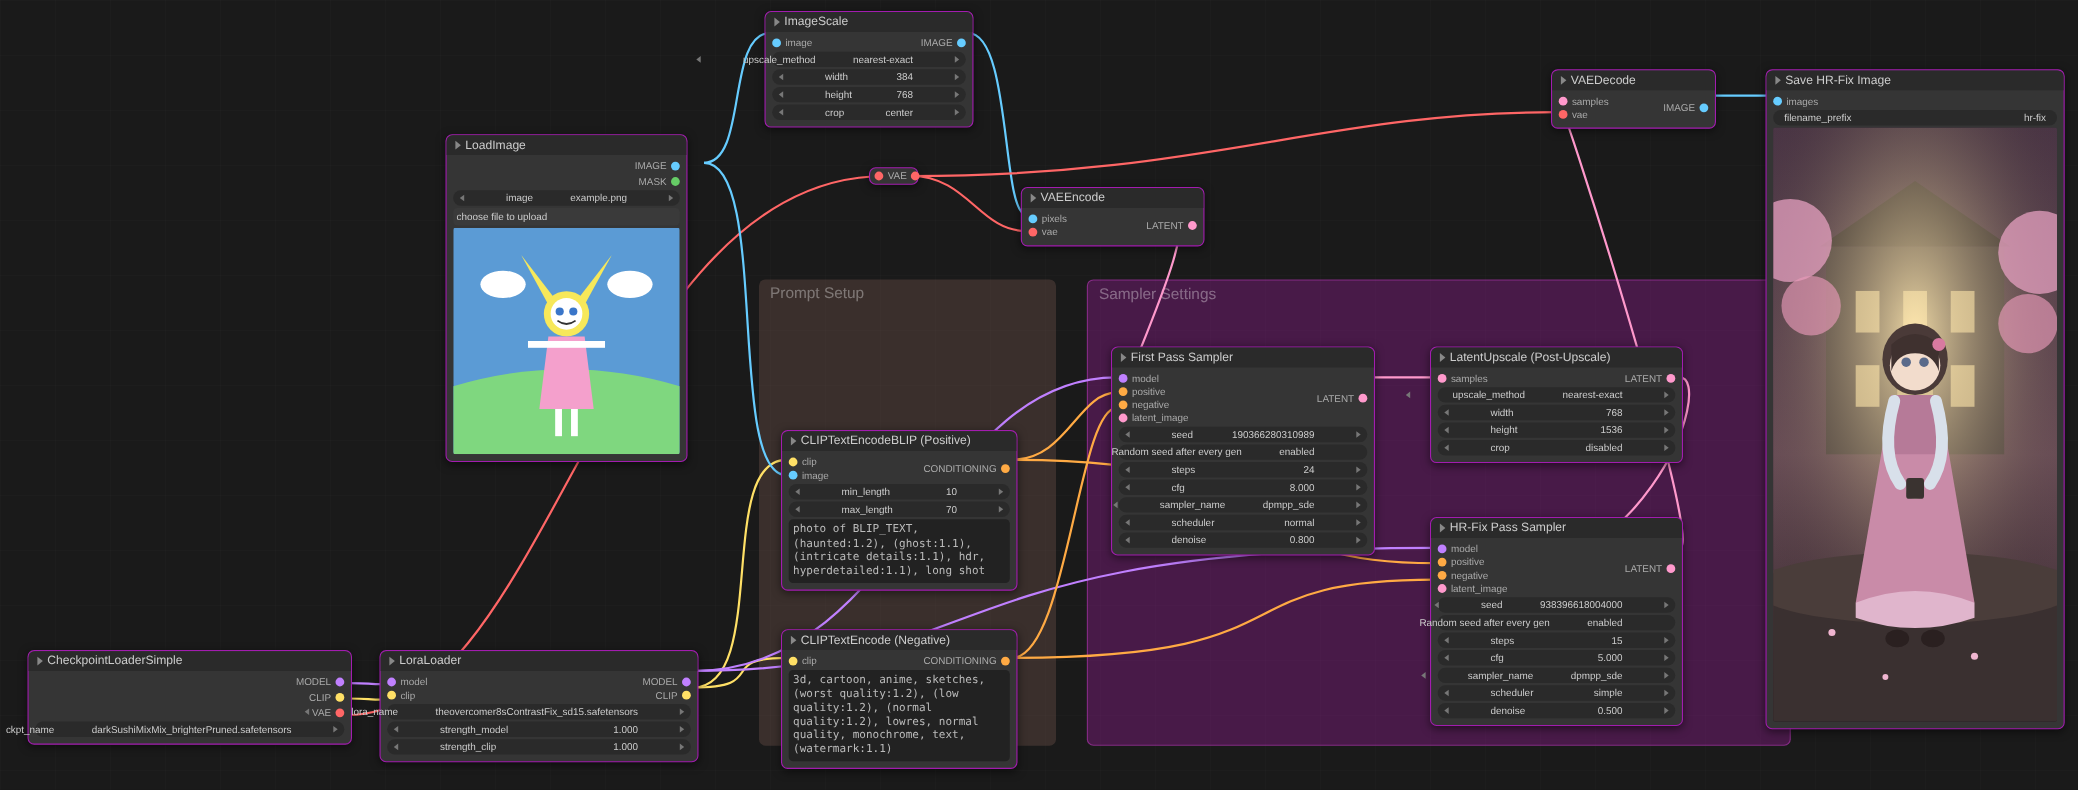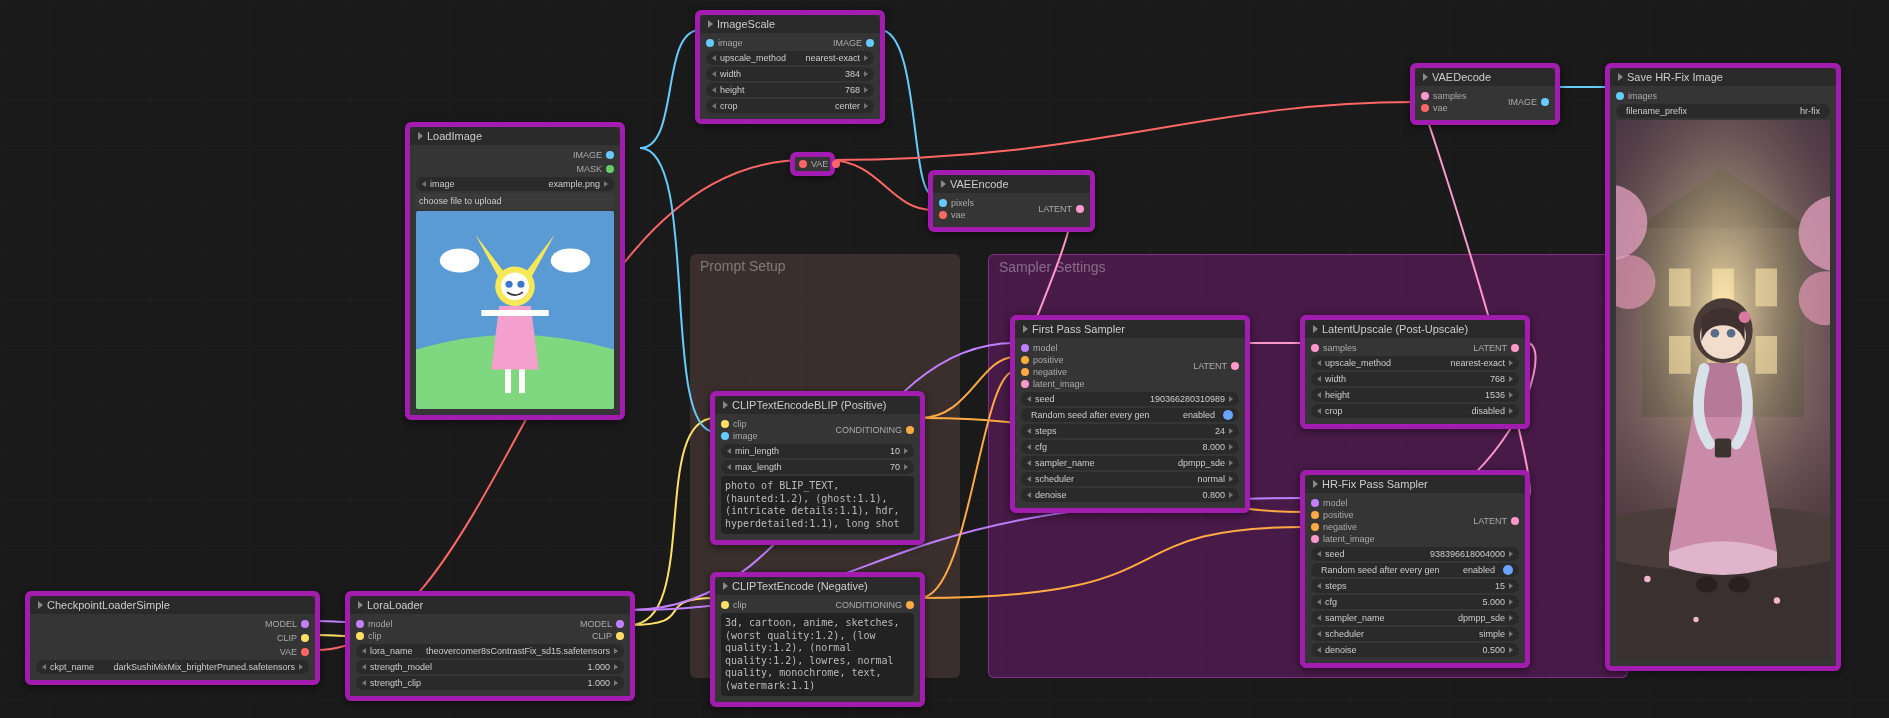--- a/index.html
+++ b/index.html
@@ -14,21 +14,21 @@
   color: #aaa;
   width: 1889px;
   height: 718px;
   position: relative;
   overflow: hidden;
 }
 svg.wires { position:absolute; top:0; left:0; width:1889px; height:718px; pointer-events:none; z-index:1; }
 .node {
   position: absolute;
   background: #353535;
-  border: 5px solid #a21caf;
+  border: 1px solid #a21caf;
   border-radius: 6px;
   box-shadow: 0 2px 8px rgba(0,0,0,0.5);
   z-index: 2;
 }
 .node-header {
   background: #2a2a2a;
   padding: 3px 8px;
   border-radius: 6px 6px 0 0;
   font-size: 11px;
   color: #ccc;
@@ -52,20 +52,21 @@
 .widget {
   background: #2a2a2a;
   border-radius: 10px;
   padding: 2px 6px;
   display:flex;
   justify-content:flex-end;
   align-items:center;
   font-size:9px;
   color:#ccc;
   min-height:14px;
+  gap:34px;
 }
 .widget .arrow-l, .widget .arrow-r { width:0;height:0;border-top:3px solid transparent;border-bottom:3px solid transparent; }
 .widget .arrow-l { border-right:4px solid #777; }
 .widget .arrow-r { border-left:4px solid #777; }
 .widget .label { flex:0 0 auto; margin-right:auto; padding-left:4px;}
 .widget .value { flex:0 0 auto; margin-left:auto; padding-right:4px;}
 .widget.toggle { }
 .widget.toggle .dot { width:10px;height:10px;border-radius:50%;background:#6aa3ff;margin-left:4px; }
 .textarea {
   background:#222; border-radius:4px; padding:4px; font-family:monospace;
@@ -578,21 +579,21 @@
           </div>
       </div>
       <div class="slot-row out">
           <span>IMAGE</span>
           <span class="port image"></span>
         </div>
     </div>
   </div>
 </div>
 
-<div class="node" style="left:1605px;top:63px;width:236px;">
+<div class="node" style="left:1605px;top:63px;width:272px;">
   <div class="node-header">
       <span class="collapse"></span>
       <span>Save HR-Fix Image</span>
     </div>
   <div class="node-body">
     <div class="slot-row in">
         <span class="port image"></span>
         <span>images</span>
       </div>
     <div class="widget">

